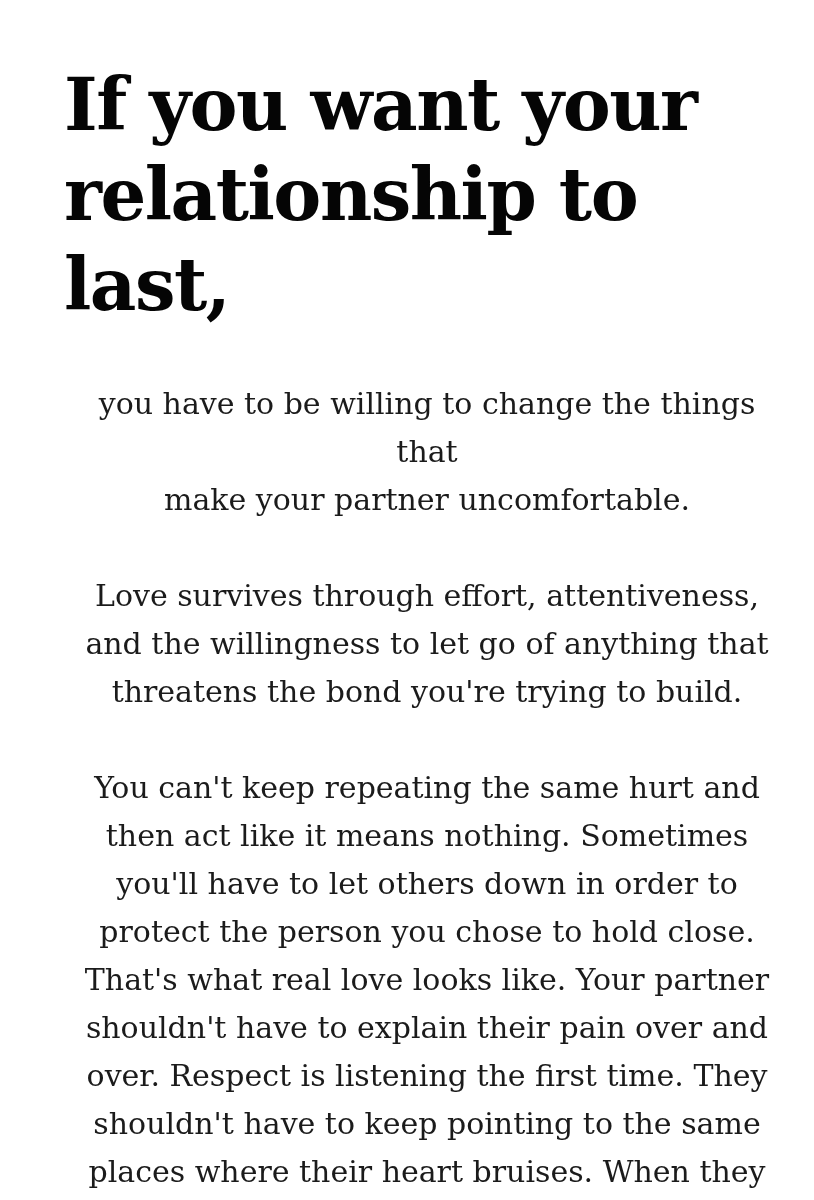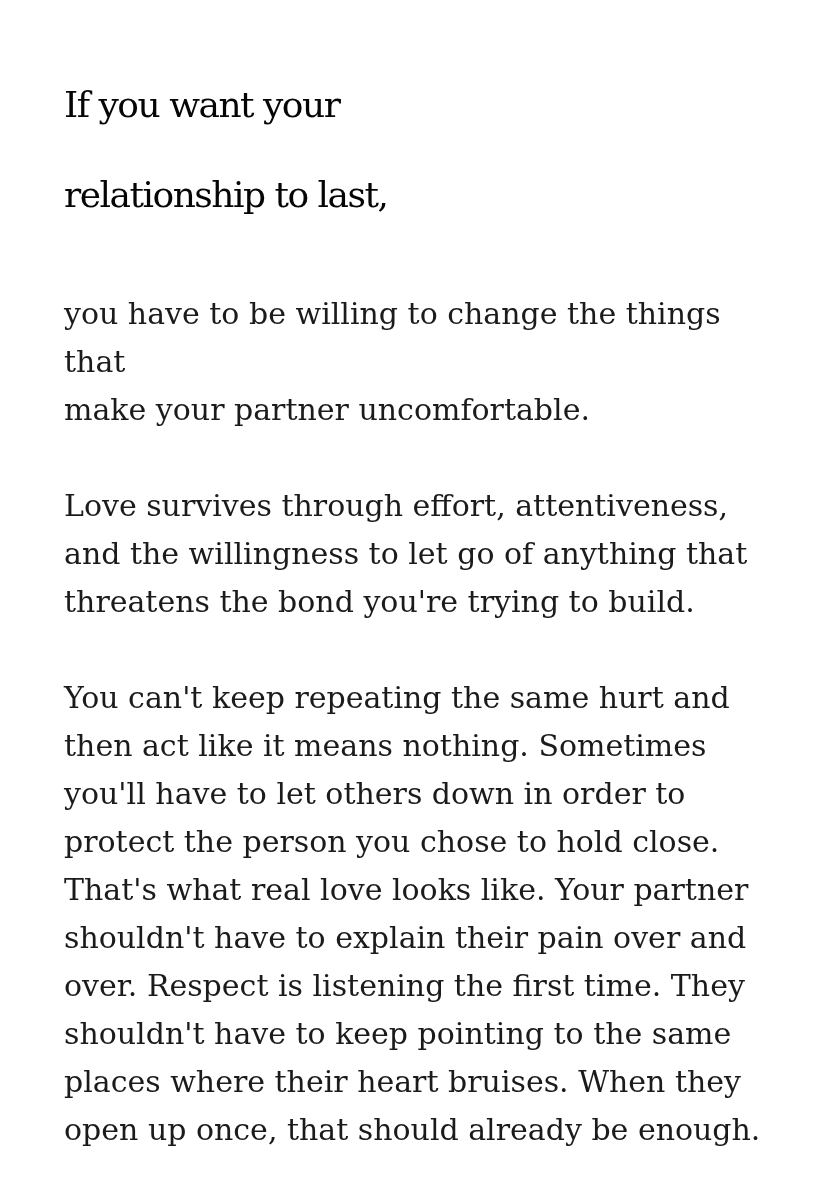--- a/index.html
+++ b/index.html
@@ -12,36 +12,37 @@
     width: 814px;
     height: 1200px;
     background: #ffffff;
     overflow: hidden;
     box-sizing: border-box;
     padding: 60px 24px 0 64px;
   }
   .quote-heading {
     margin: 0 0 50px 0;
     font-family: "DejaVu Serif", serif;
-    font-weight: normal;
-    font-size: 36px;
+    font-weight: bold;
+    font-size: 72px;
     line-height: 90px;
     letter-spacing: -1.5px;
     color: #050505;
     white-space: pre-line;
   }
   .quote-paragraph {
     margin: 0 0 48px 0;
     font-family: "DejaVu Serif", serif;
     font-weight: normal;
     font-size: 30px;
     line-height: 48px;
     letter-spacing: 0;
     color: #1b1b1b;
     white-space: pre-line;
+    text-align: center;
   }
 </style>
 </head>
 <body>
 
 <div class="canvas">
   <h1 class="quote-heading">If you want your
 relationship to last,</h1>
 
   <p class="quote-paragraph">you have to be willing to change the things that

